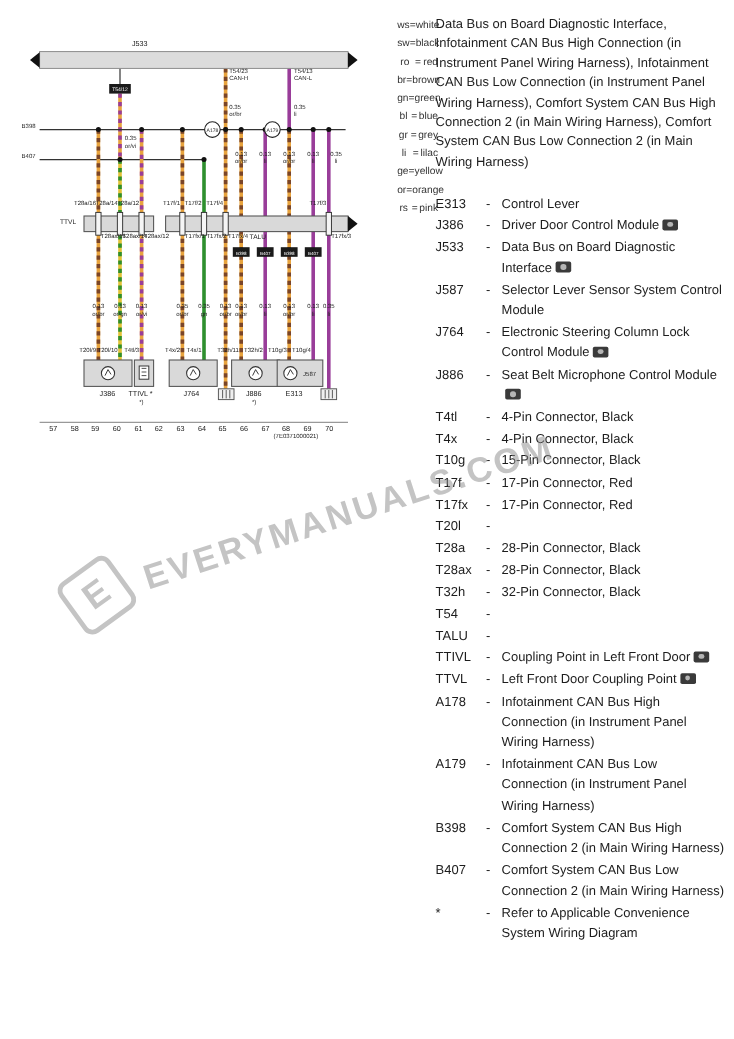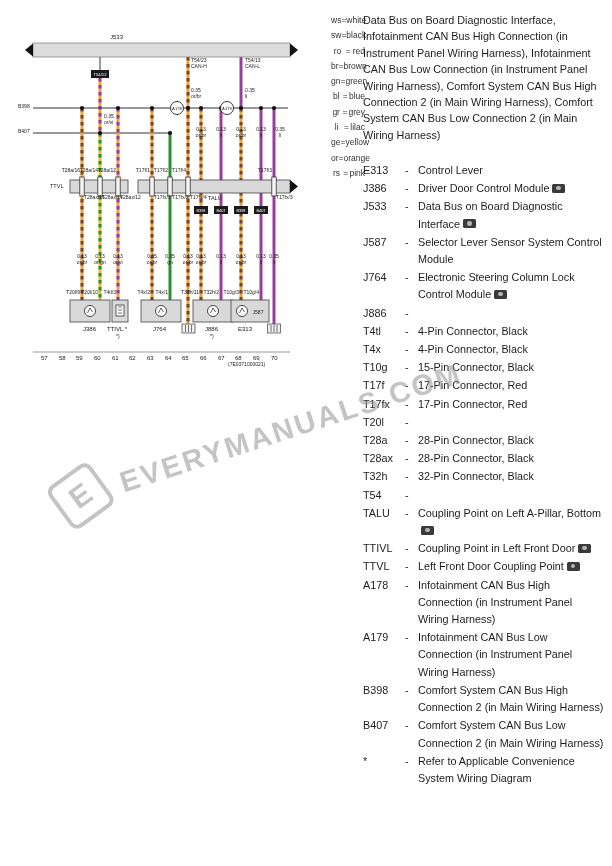--- a/index.html
+++ b/index.html
@@ -337,20 +337,21 @@
         <span class="ldesc"><span>Selector Lever Sensor System Control Module</span></span>
       </div>
     <div class="lrow">
         <span class="lcode">J764</span>
         <span class="ldash">-</span>
         <span class="ldesc"><span>Electronic Steering Column Lock Control Module</span><span class="cam"></span></span>
       </div>
     <div class="lrow">
         <span class="lcode">J886</span>
         <span class="ldash">-</span>
+        <span class="ldesc"><span>Seat Belt Microphone Control Module</span><span class="cam"></span></span>
       </div>
     <div class="lrow">
         <span class="lcode">T4tl</span>
         <span class="ldash">-</span>
         <span class="ldesc"><span>4-Pin Connector, Black</span></span>
       </div>
     <div class="lrow">
         <span class="lcode">T4x</span>
         <span class="ldash">-</span>
         <span class="ldesc"><span>4-Pin Connector, Black</span></span>
@@ -389,21 +390,20 @@
         <span class="ldash">-</span>
         <span class="ldesc"><span>32-Pin Connector, Black</span></span>
       </div>
     <div class="lrow">
         <span class="lcode">T54</span>
         <span class="ldash">-</span>
       </div>
     <div class="lrow">
         <span class="lcode">TALU</span>
         <span class="ldash">-</span>
-        <span class="ldesc"><span>Coupling Point on Left A-Pillar, Bottom</span><span class="cam"></span></span>
       </div>
     <div class="lrow">
         <span class="lcode">TTIVL</span>
         <span class="ldash">-</span>
         <span class="ldesc"><span>Coupling Point in Left Front Door</span><span class="cam"></span></span>
       </div>
     <div class="lrow">
         <span class="lcode">TTVL</span>
         <span class="ldash">-</span>
         <span class="ldesc"><span>Left Front Door Coupling Point</span><span class="cam"></span></span>

